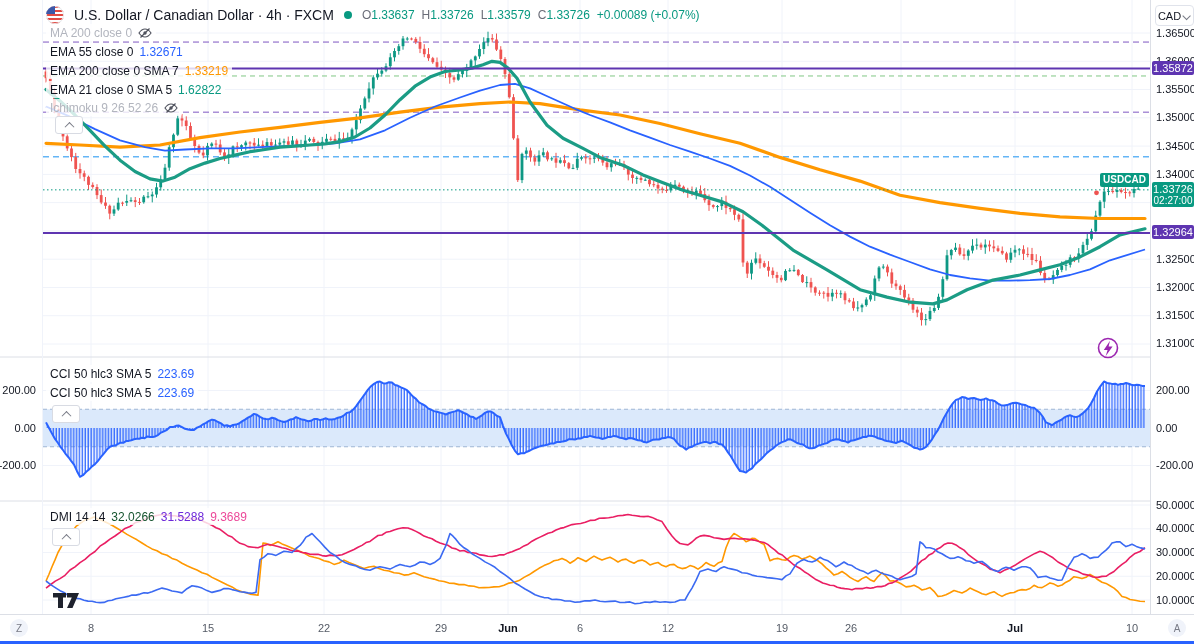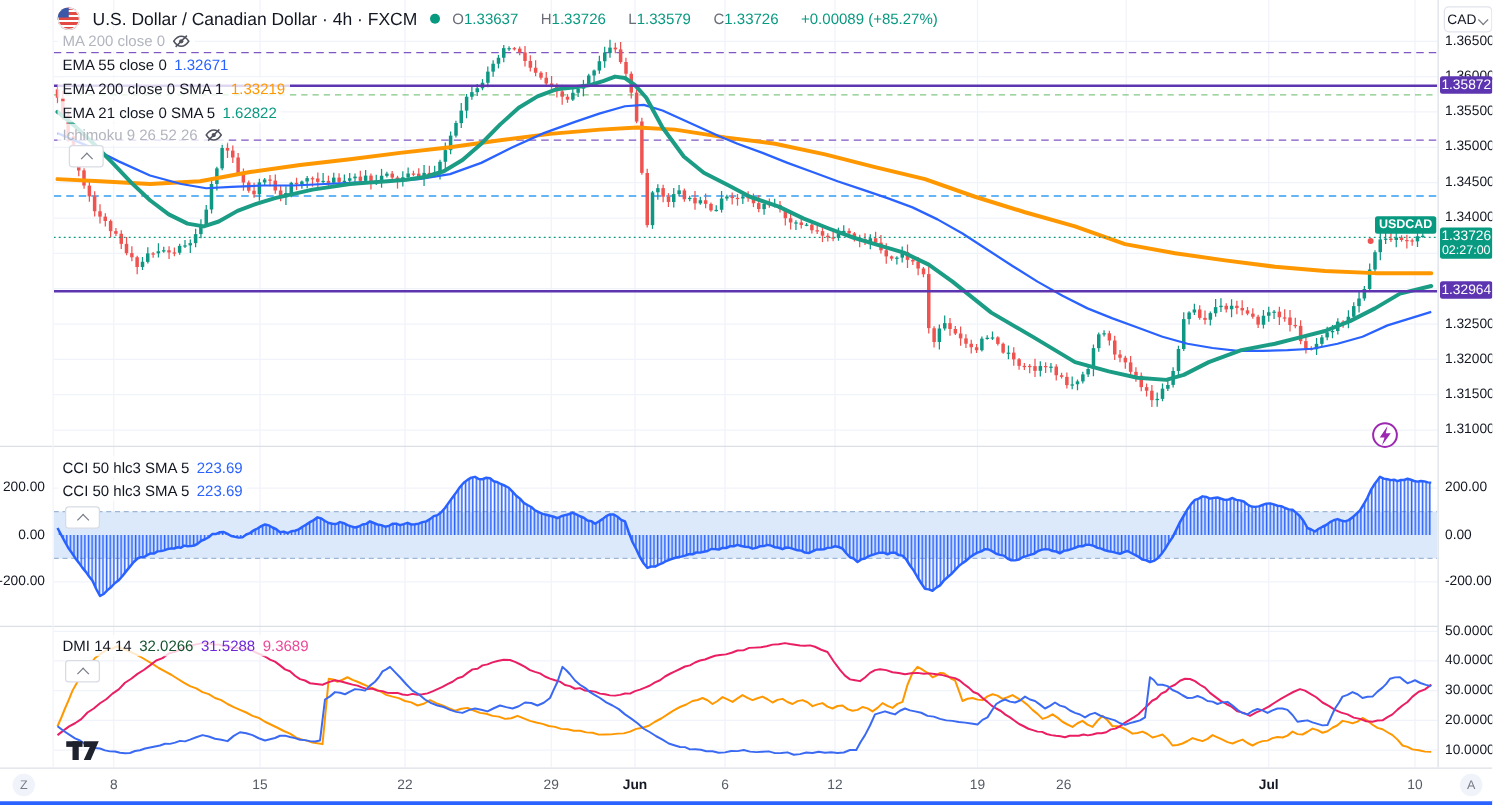--- a/index.html
+++ b/index.html
@@ -6,21 +6,21 @@
   #app{position:relative;width:1194px;height:644px;background:#fff;overflow:hidden;
        font-family:"Liberation Sans",sans-serif;-webkit-font-smoothing:antialiased;}
   #chart-svg{position:absolute;left:0;top:0;}
   
   #header{position:absolute;left:46px;top:6px;display:flex;align-items:center;gap:10px;z-index:30;}
   #flag{width:18px;height:18px;border-radius:50%;position:relative;overflow:hidden;
         background:repeating-linear-gradient(180deg,#e24a43 0 2px,#fff 2px 4px);box-shadow:0 0 0 1px #e8eaed inset;}
   #flag .canton{position:absolute;left:0;top:0;width:9px;height:8px;background:#3c58a8;}
   .sym-title{font-size:14px;color:#131722;}
   .mkt-dot{width:8px;height:8px;border-radius:50%;background:#089981;}
-  #ohlc{display:flex;align-items:center;gap:18px;font-size:12px;}
+  #ohlc{display:flex;align-items:center;gap:7px;font-size:12px;}
   #ohlc .k{color:#6a6d78;}
   #ohlc .v{color:#089981;}
   
   .legend-row{position:absolute;left:46px;display:flex;align-items:center;gap:6px;height:17px;
               font-size:12px;color:#131722;background:rgba(255,255,255,.8);padding:0 4px;border-radius:2px;z-index:25;white-space:nowrap;}
   .legend-row .muted{color:#b2b5be;}
   .v-blue{color:#2962ff;} .v-orange{color:#ff9800;} .v-teal{color:#089981;}
   .v-adx{color:#14532d;} .v-pdi{color:#6d28d9;} .v-mdi{color:#ec4899;}
   .eye{display:inline-flex;cursor:pointer;}
   .collapse-btn{position:absolute;width:26px;height:16px;border:1px solid #d8dbe3;border-radius:3px;background:#fff;
@@ -664,40 +664,40 @@
     <div id="flag">
         <div class="canton"></div>
       </div>
     <span class="sym-title">U.S. Dollar / Canadian Dollar · 4h · FXCM</span>
     <span class="mkt-dot"></span>
     <div id="ohlc">
       <span><span class="k">O</span><span class="v">1.33637</span></span>
       <span><span class="k">H</span><span class="v">1.33726</span></span>
       <span><span class="k">L</span><span class="v">1.33579</span></span>
       <span><span class="k">C</span><span class="v">1.33726</span></span>
-      <span class="v">+0.00089 (+85.27%)</span>
+      <span class="v">+0.00089 (+0.07%)</span>
     </div>
   </div>
 
   <div class="legend-row" style="top:24px">
     <span class="muted">MA 200 close 0</span>
     <span class="eye">
       <svg width="14" height="14" viewBox="0 0 14 14">
           <path d="M1 7c2-3 4-4 6-4s4 1 6 4c-2 3-4 4-6 4s-4-1-6-4z" fill="none" stroke="#50535e" stroke-width="1.2"></path>
           <circle cx="7" cy="7" r="1.7" fill="#50535e"></circle>
           <line x1="2.5" y1="11.5" x2="11.5" y2="2.5" stroke="#50535e" stroke-width="1.2"></line>
         </svg>
     </span>
   </div>
   <div class="legend-row" style="top:43px">
     <span>EMA 55 close 0</span>
     <span class="v-blue">1.32671</span>
   </div>
   <div class="legend-row" style="top:62px">
-    <span>EMA 200 close 0 SMA 1</span>
+    <span>EMA 200 close 0 SMA 7</span>
     <span class="v-orange">1.33219</span>
   </div>
   <div class="legend-row" style="top:81px">
     <span>EMA 21 close 0 SMA 5</span>
     <span class="v-teal">1.62822</span>
   </div>
   <div class="legend-row" style="top:99px">
     <span class="muted">Ichimoku 9 26 52 26</span>
     <span class="eye">
       <svg width="14" height="14" viewBox="0 0 14 14">

